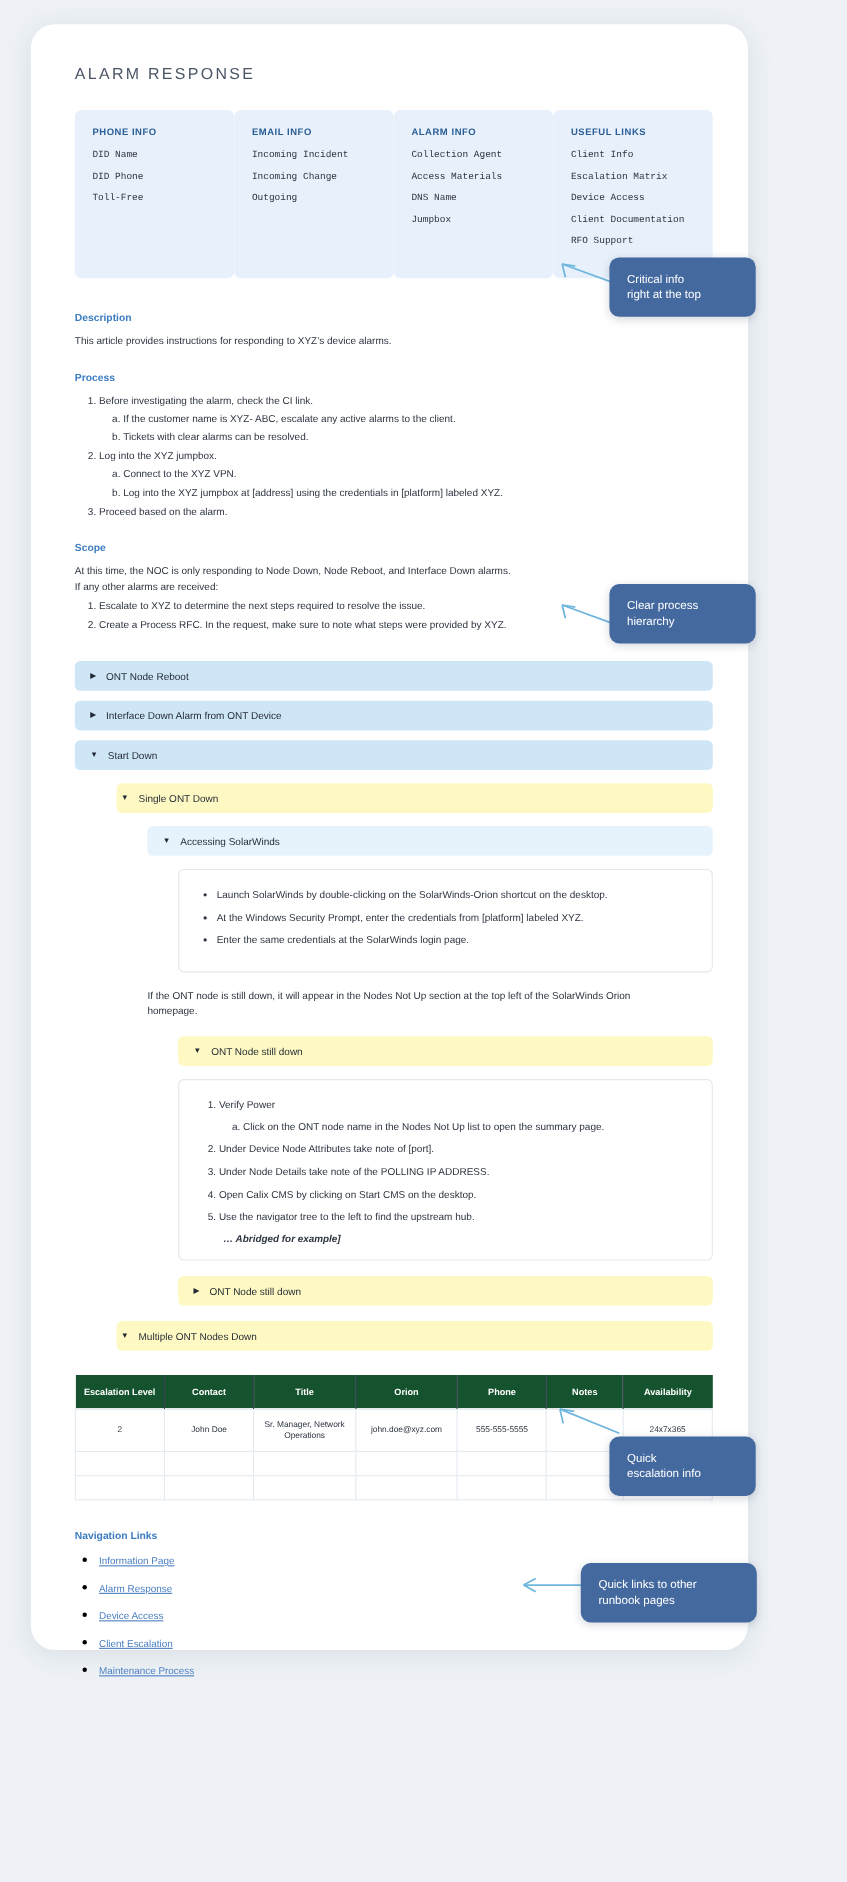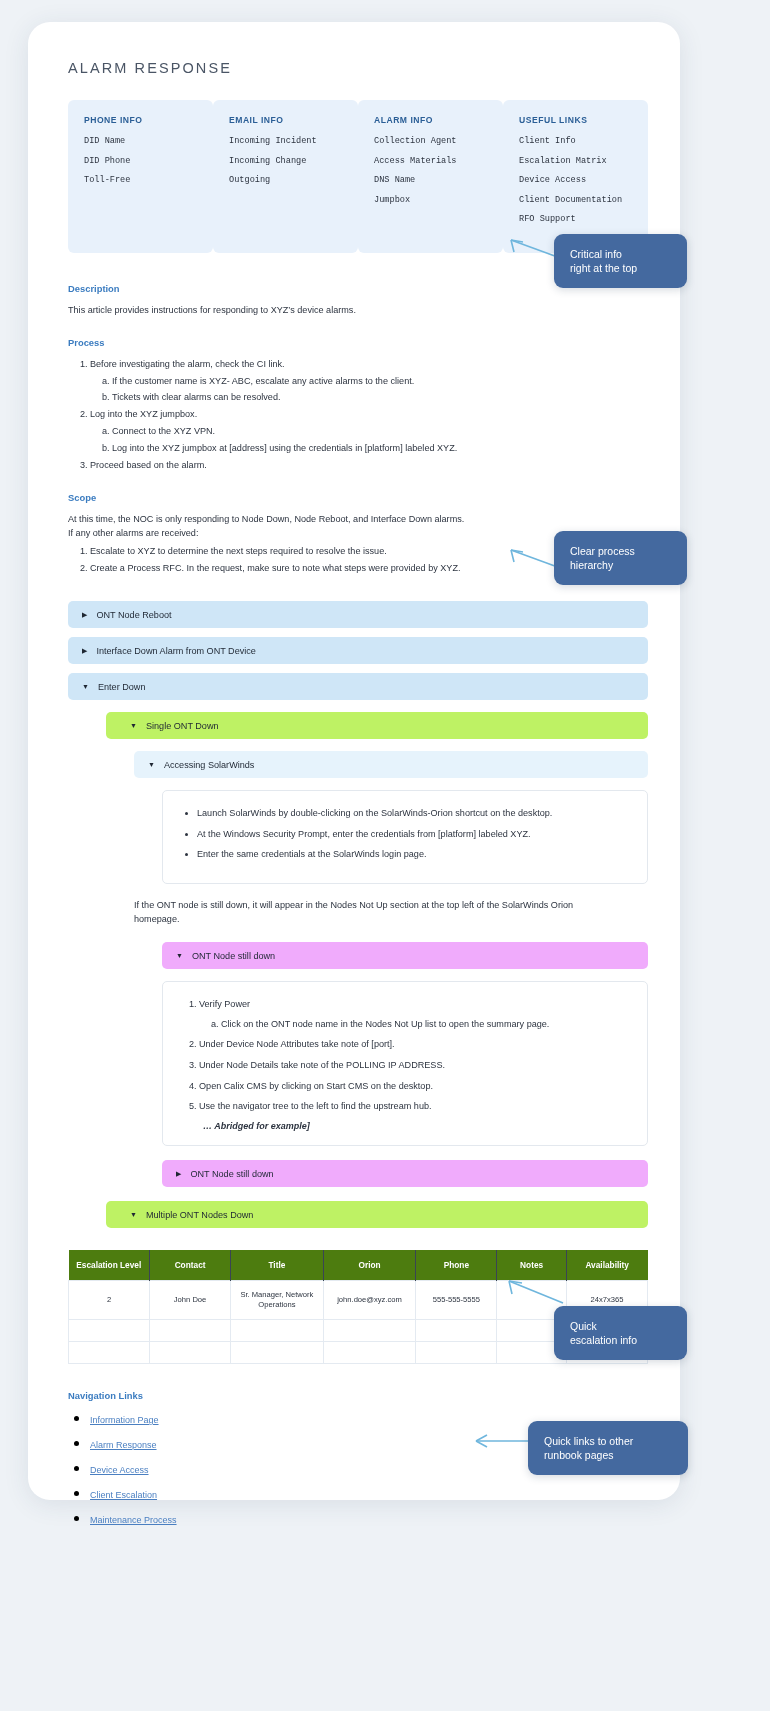--- a/index.html
+++ b/index.html
@@ -108,23 +108,23 @@
     font-size: 9.1px;
     color: #1f2733;
   }
   .acc .tri {
     font-size: 7px;
     color: #1f2733;
     margin-right: 9px;
     line-height: 1;
   }
   .acc-l1 { background: #cfe6f7; height: 27px; padding: 0 0 0 14px; margin-left: 0; }
-  .acc-l2 { background: #bef264; height: 27px; padding: 0 0 0 24px; margin-left: 38px; }
+  .acc-l2 { background: #fef9c3; height: 27px; padding: 0 0 0 4px; margin-left: 38px; }
   .acc-l3 { background: #e6f3fc; height: 27px; padding: 0 0 0 14px; margin-left: 66px; }
-  .acc-l4 { background: #f0abfc; height: 27px; padding: 0 0 0 14px; margin-left: 94px; }
+  .acc-l4 { background: #fef9c3; height: 27px; padding: 0 0 0 14px; margin-left: 94px; }
 
   .content-box {
     margin-left: 94px;
     border: 1px solid #e3e8ee;
     border-radius: 5px;
     padding: 16px 18px 14px 18px;
     margin-bottom: 14px;
   }
   .content-box ul {
     padding-left: 16px;
@@ -153,21 +153,21 @@
   }
 
   
   table.esc {
     border-collapse: collapse;
     width: 100%;
     margin-top: 22px;
     margin-bottom: 26px;
   }
   table.esc th {
-    background: #4d7c0f;
+    background: #14532d;
     color: #ffffff;
     font-size: 8.3px;
     font-weight: 700;
     padding: 10px 4px;
     text-align: center;
     border-right: 1px solid #3a4454;
     line-height: 1.25;
   }
   table.esc th:last-child { border-right: none; }
   table.esc td {
@@ -295,21 +295,21 @@
           <span>ONT Node Reboot</span>
         </div>
 
         <div class="acc acc-l1">
           <span class="tri">▶</span>
           <span>Interface Down Alarm from ONT Device</span>
         </div>
 
         <div class="acc acc-l1">
           <span class="tri">▼</span>
-          <span>Enter Down</span>
+          <span>Start Down</span>
         </div>
 
         <div class="acc acc-l2" style="margin-top:12px;">
           <span class="tri">▼</span>
           <span>Single ONT Down</span>
         </div>
 
         <div class="acc acc-l3" style="margin-top:12px;">
           <span class="tri">▼</span>
           <span>Accessing SolarWinds</span>

